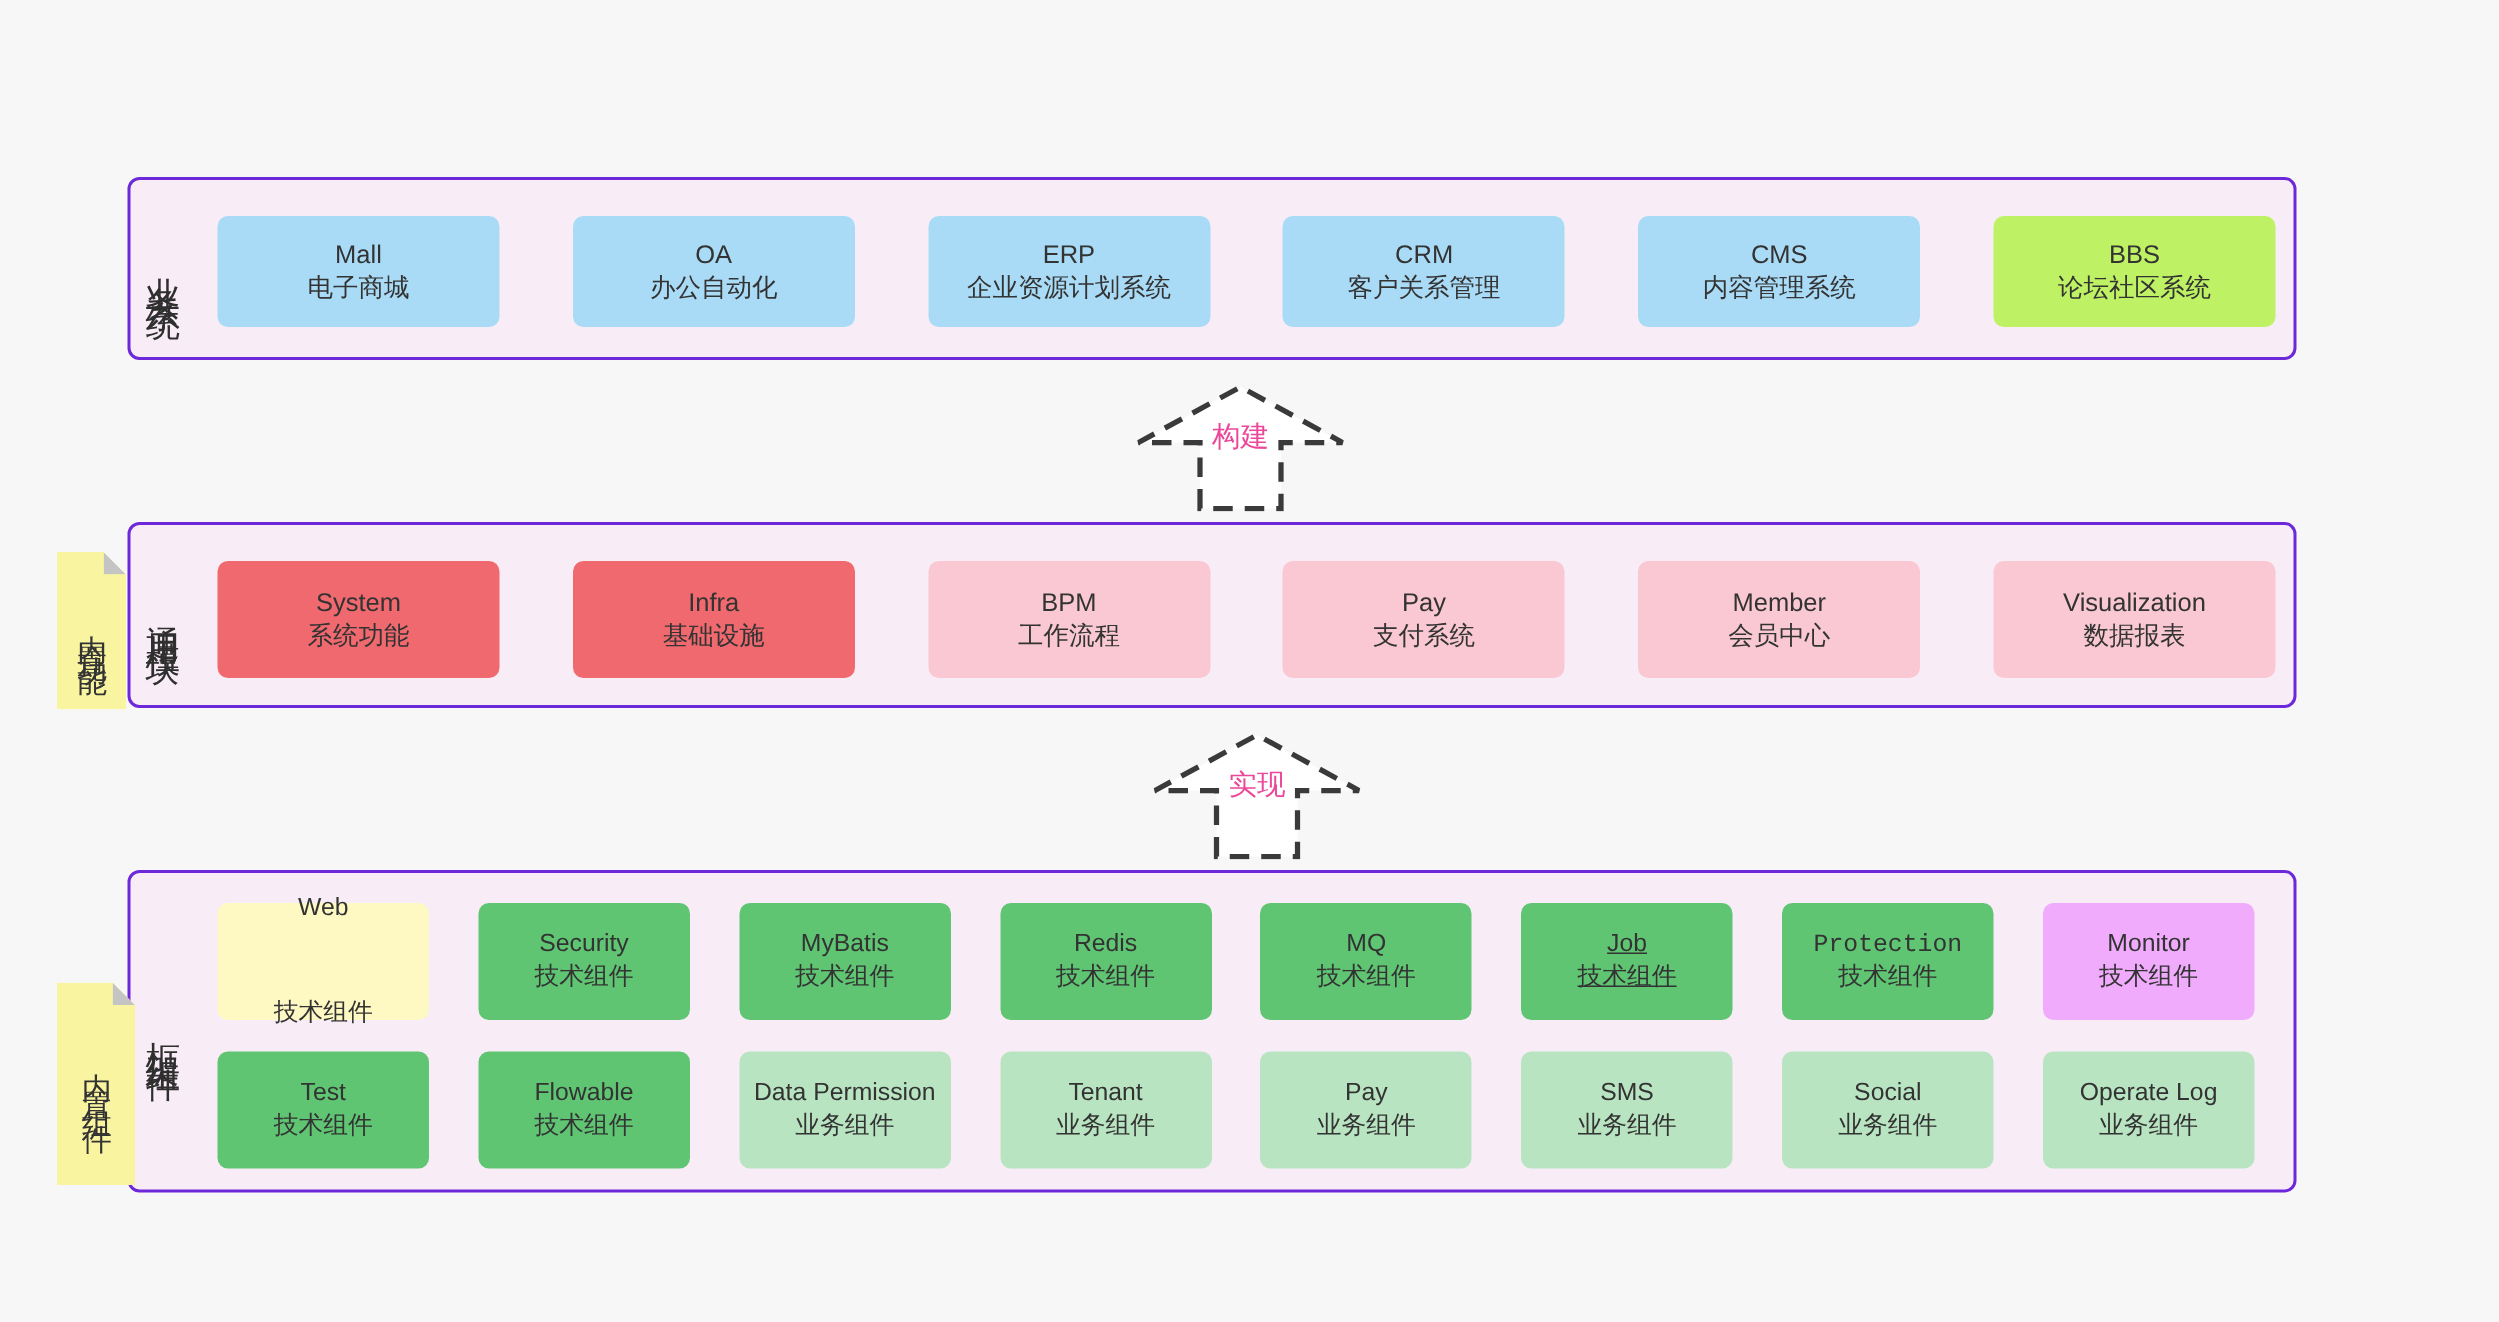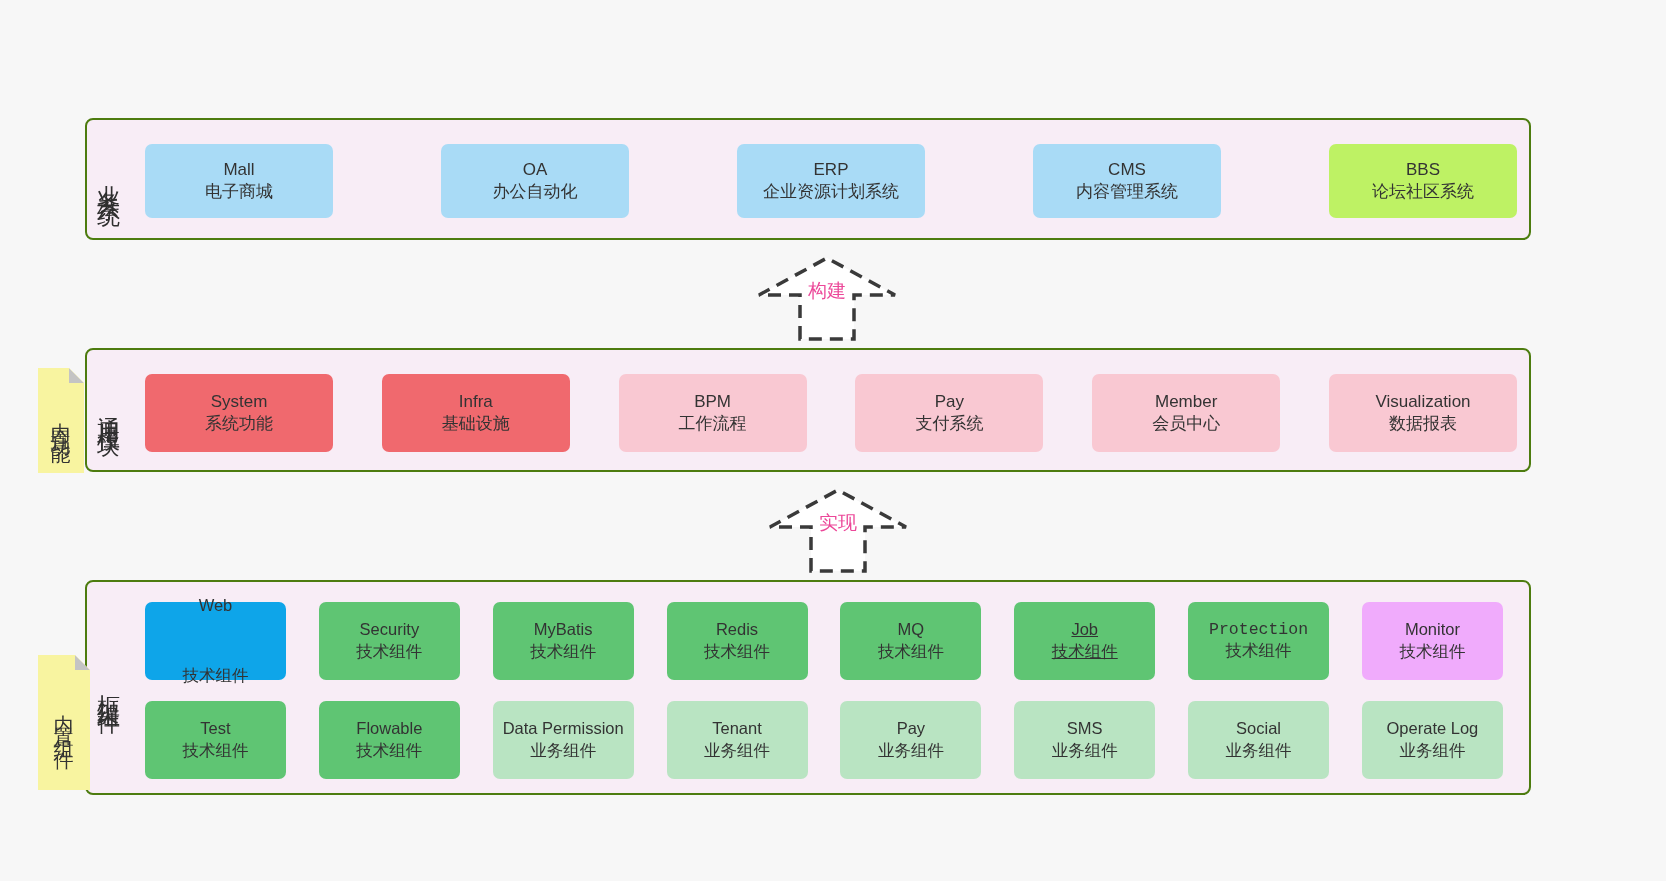--- a/index.html
+++ b/index.html
@@ -2,21 +2,21 @@
 <html><head>
 <meta charset="utf-8">
 <style>
   html,body{margin:0;padding:0;background:#f7f7f7;}
   .canvas{
     position:relative;width:1666px;height:881px;background:#f7f7f7;
     font-family:"Liberation Sans","DejaVu Sans",sans-serif;overflow:hidden;
   }
   .layer{
     position:absolute;left:85px;width:1446px;box-sizing:border-box;
-    background:#f8edf6;border:2px solid #4d7c0f;border-radius:8px;
+    background:#f8edf6;border:2px solid #6d28d9;border-radius:8px;
   }
   .layer-label{
     position:absolute;left:10px;top:50%;transform:translateY(-50%);
     writing-mode:vertical-rl;text-orientation:upright;
     font-size:23px;letter-spacing:6px;color:#2f2f2f;line-height:1;white-space:nowrap;
   }
   .boxes{
     position:absolute;left:58px;display:flex;justify-content:space-between;align-items:stretch;
   }
   .box{
@@ -74,20 +74,24 @@
         </div>
         <div class="box" style="background: rgb(169, 219, 246);">
           <div class="box-title">OA</div>
           <div class="box-sub">办公自动化</div>
         </div>
         <div class="box" style="background: rgb(169, 219, 246);">
           <div class="box-title">ERP</div>
           <div class="box-sub">企业资源计划系统</div>
         </div>
         <div class="box" style="background: rgb(169, 219, 246);">
+          <div class="box-title">CRM</div>
+          <div class="box-sub">客户关系管理</div>
+        </div>
+        <div class="box" style="background: rgb(169, 219, 246);">
           <div class="box-title">CMS</div>
           <div class="box-sub">内容管理系统</div>
         </div>
         <div class="box" style="background: #bef264;">
           <div class="box-title">BBS</div>
           <div class="box-sub">论坛社区系统</div>
         </div>
       </div>
   </section>
 
@@ -136,21 +140,21 @@
   <div class="arrow" id="arrow-1">
     <svg width="140" height="86" viewBox="0 0 140 86">
       <path d="M43 84 L43 40 L2 40 L70 3 L138 40 L97 40 L97 84 Z" fill="#ffffff" stroke="#3a3a3a" stroke-width="3.5" stroke-dasharray="13 8"></path>
     </svg>
     <span class="arrow-label">实现</span>
   </div>
 
   <section class="layer" id="layer-2">
     <div class="layer-label">框架组件</div>
     <div class="boxes" id="boxes-2a">
-        <div class="box" style="background: #0ea5e9; gap: 48px;">
+        <div class="box" style="background: #fef9c3; gap: 48px;">
           <div class="box-title">Web</div>
           <div class="box-sub">技术组件</div>
         </div>
         <div class="box" style="background: rgb(95, 197, 115);">
           <div class="box-title">Security</div>
           <div class="box-sub">技术组件</div>
         </div>
         <div class="box" style="background: rgb(95, 197, 115);">
           <div class="box-title">MyBatis</div>
           <div class="box-sub">技术组件</div>

